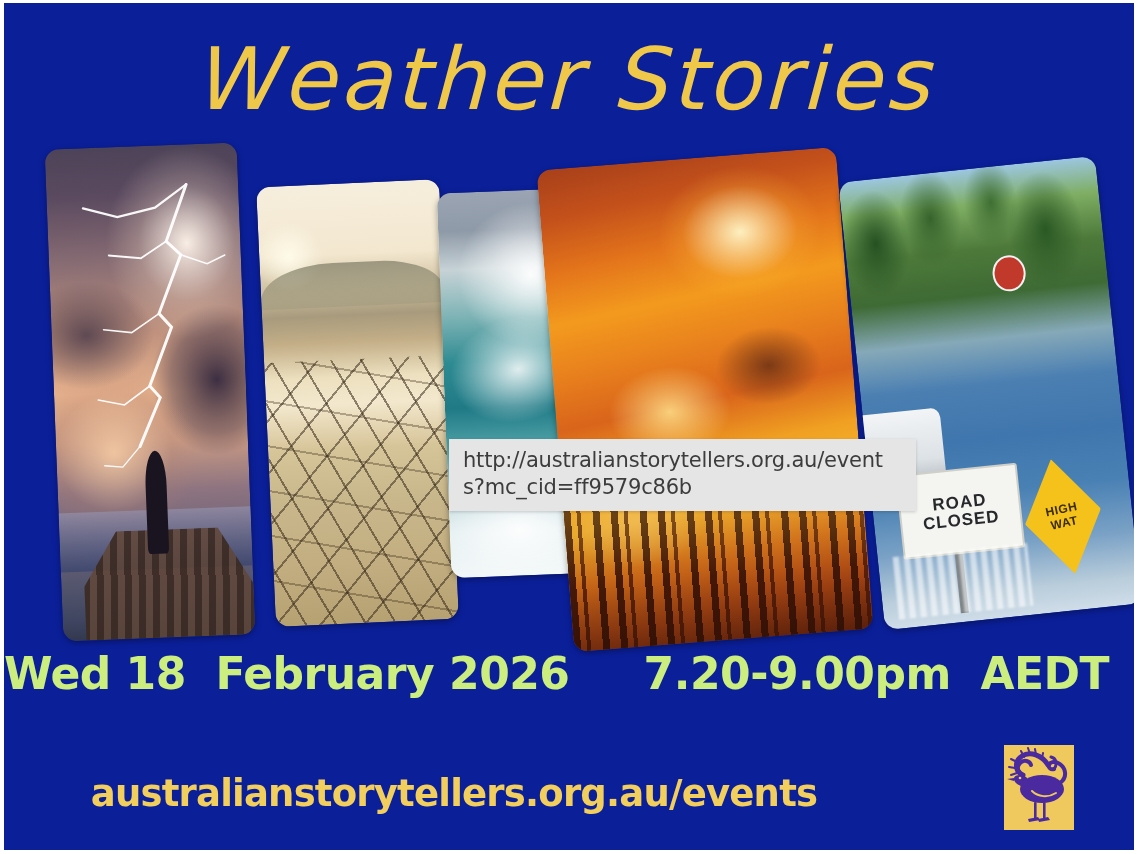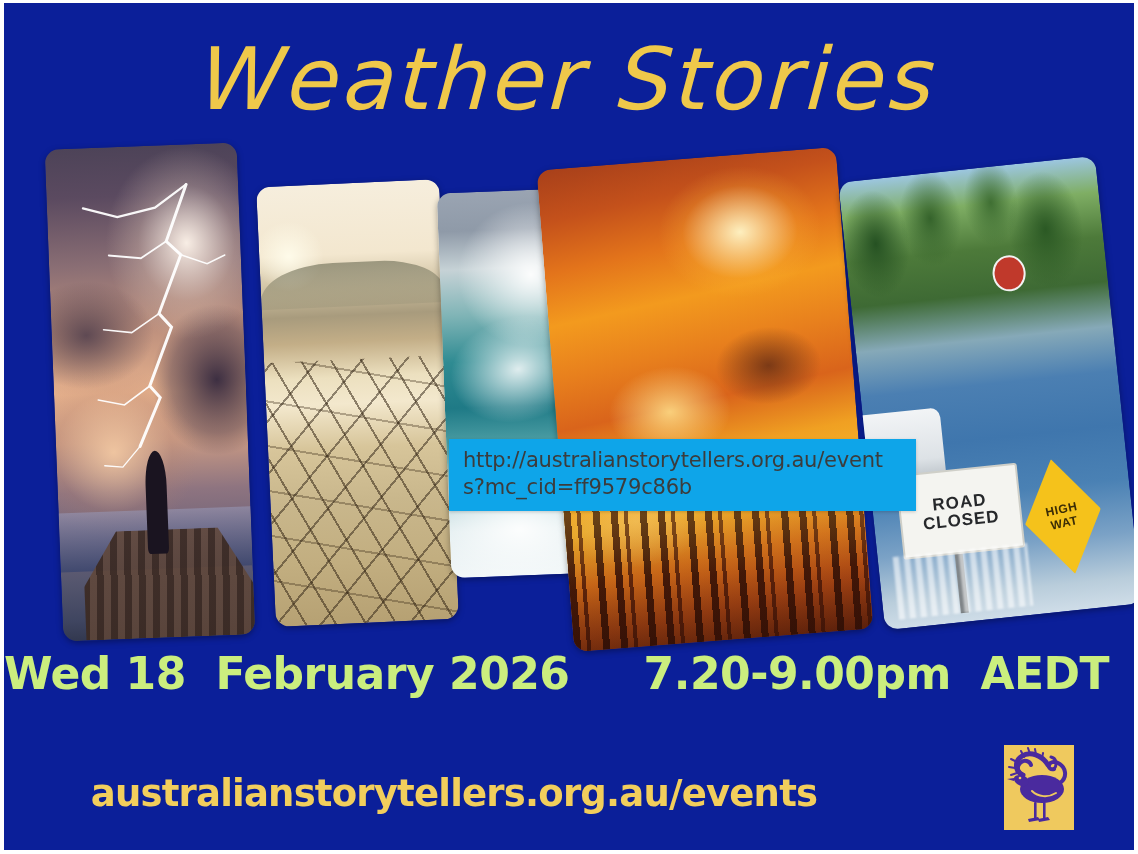--- a/index.html
+++ b/index.html
@@ -321,21 +321,21 @@
     opacity: 0.8;
   }
 
   
   #url-tooltip {
     position: absolute;
     left: 445px;
     top: 436px;
     width: 467px;
     padding: 8px 12px 10px 14px;
-    background: #0ea5e9;
+    background: #e5e5e5;
     color: #3C3C3C;
     font-family: "DejaVu Sans", sans-serif;
     font-size: 21px;
     line-height: 1.28;
     letter-spacing: -0.2px;
     box-shadow: 0 1px 3px rgba(0,0,0,0.18);
     box-sizing: border-box;
     word-break: break-all;
   }
 

